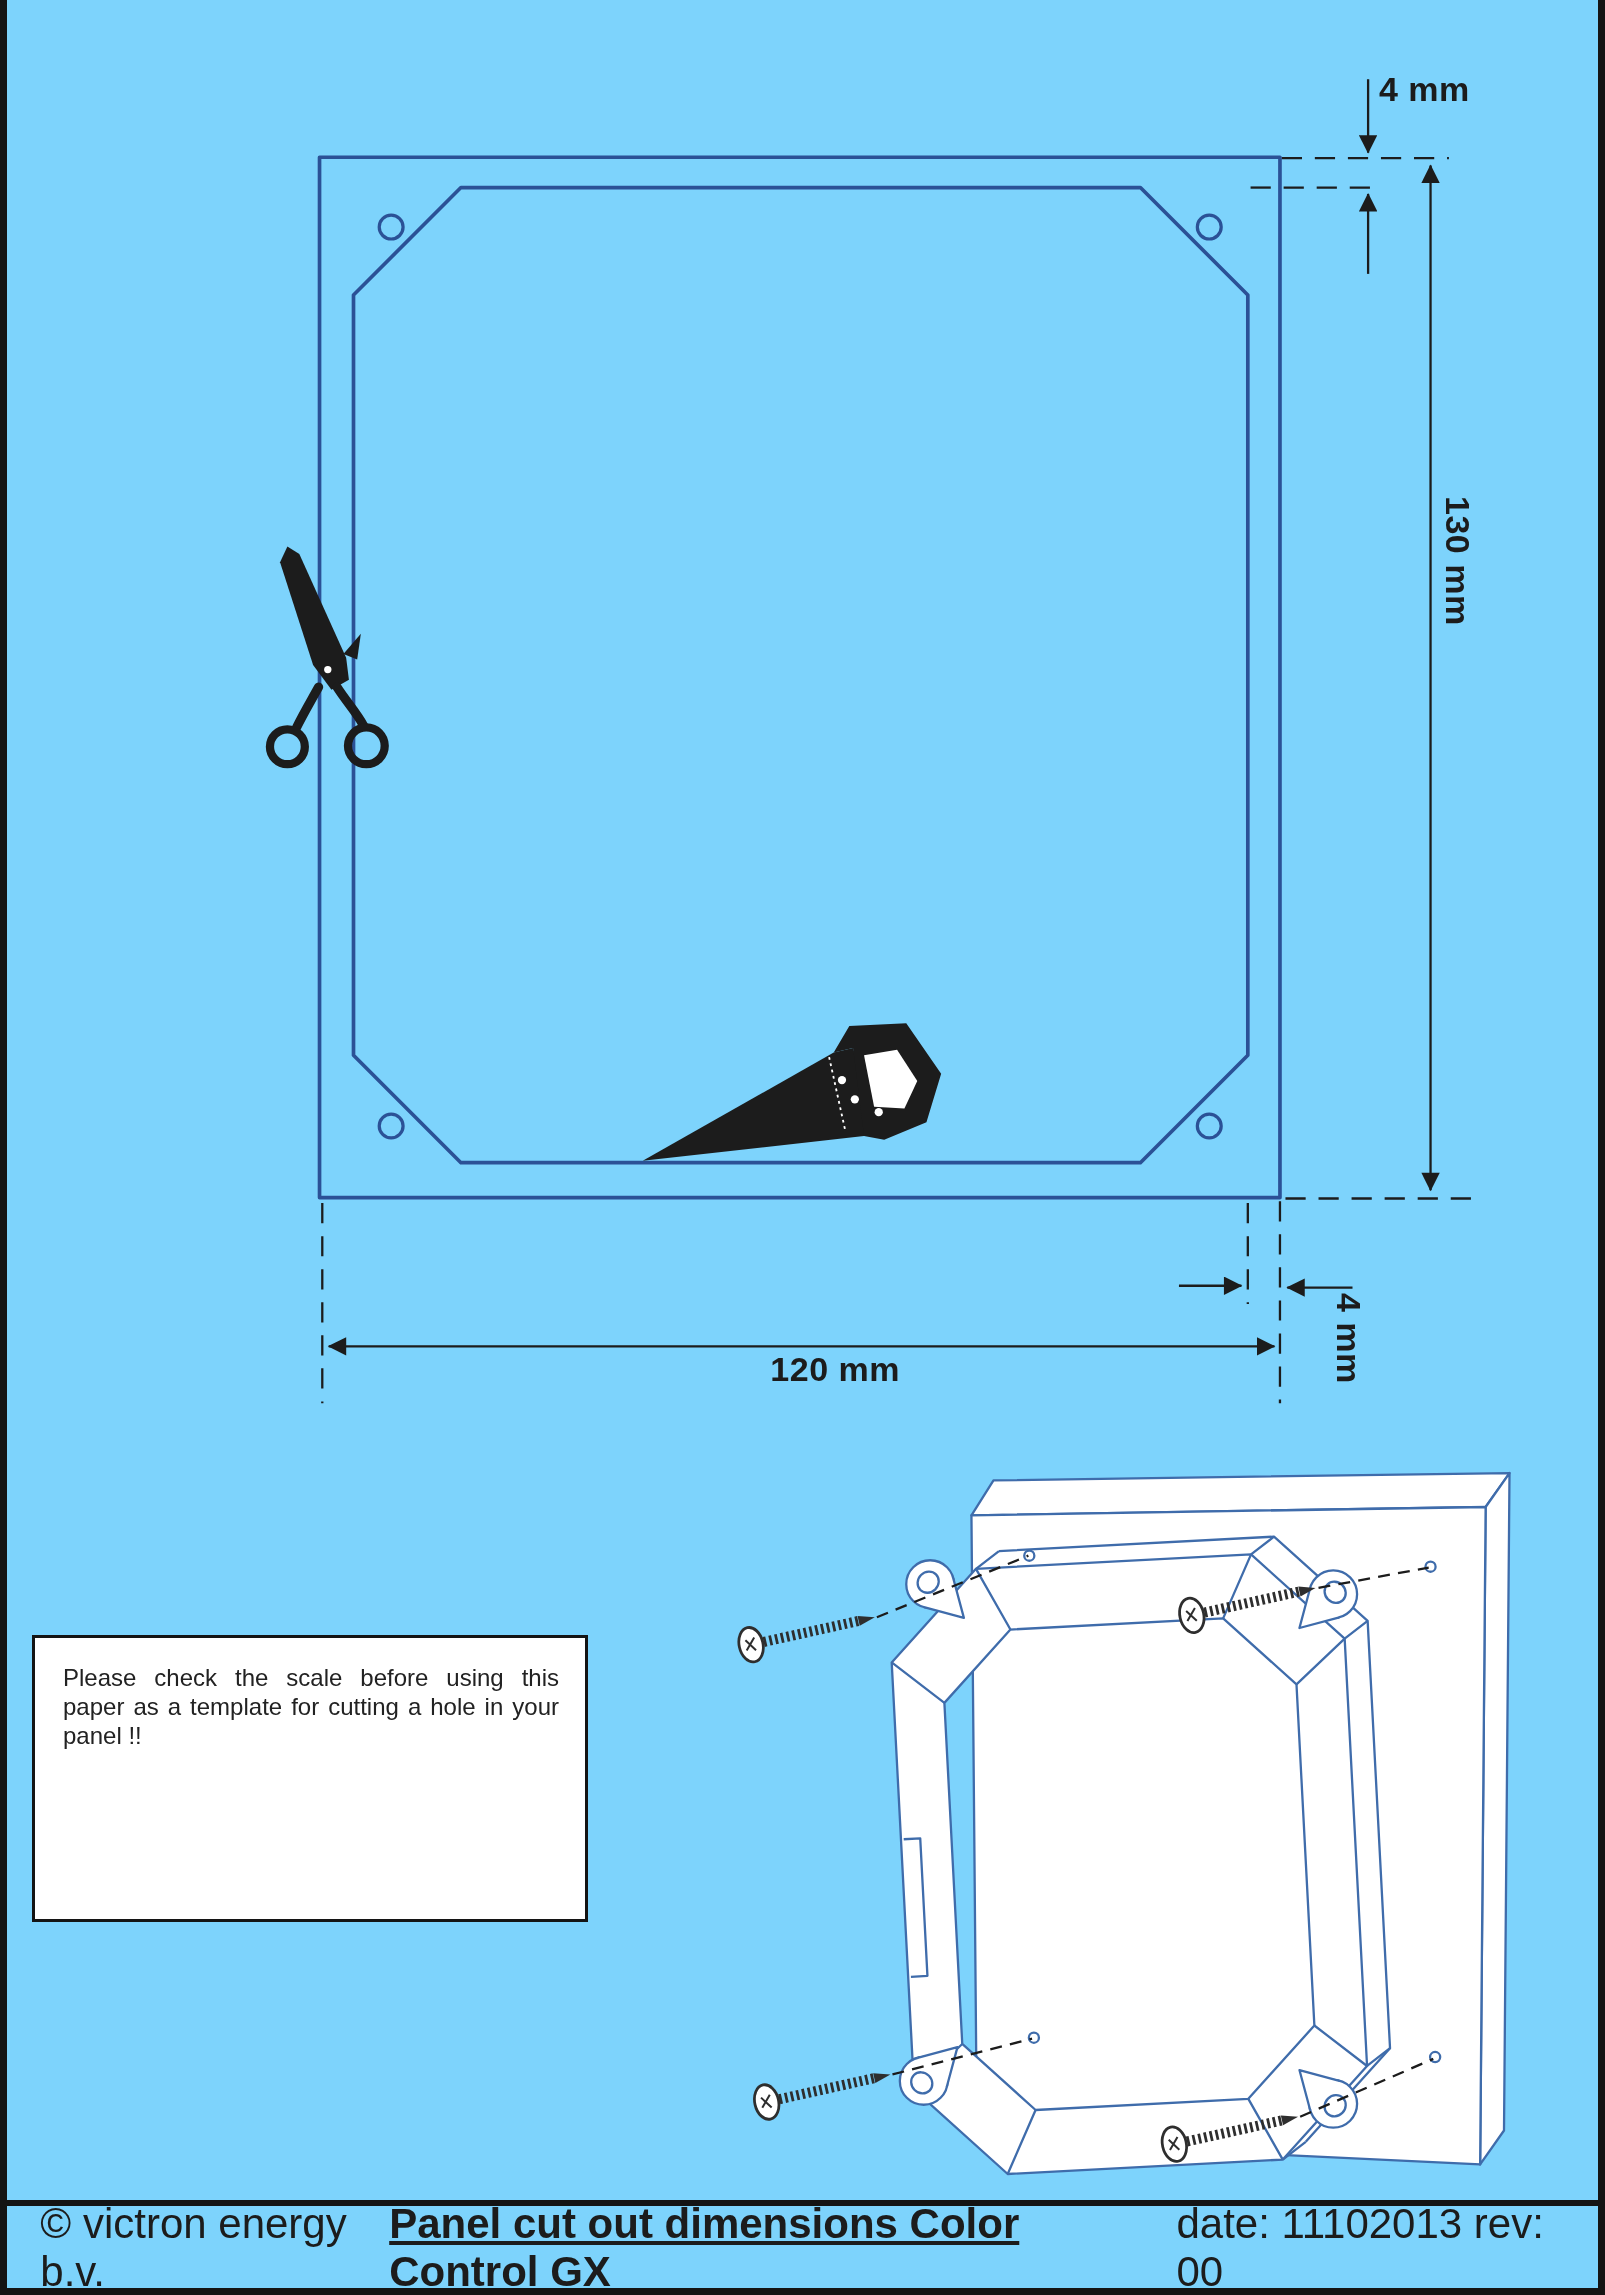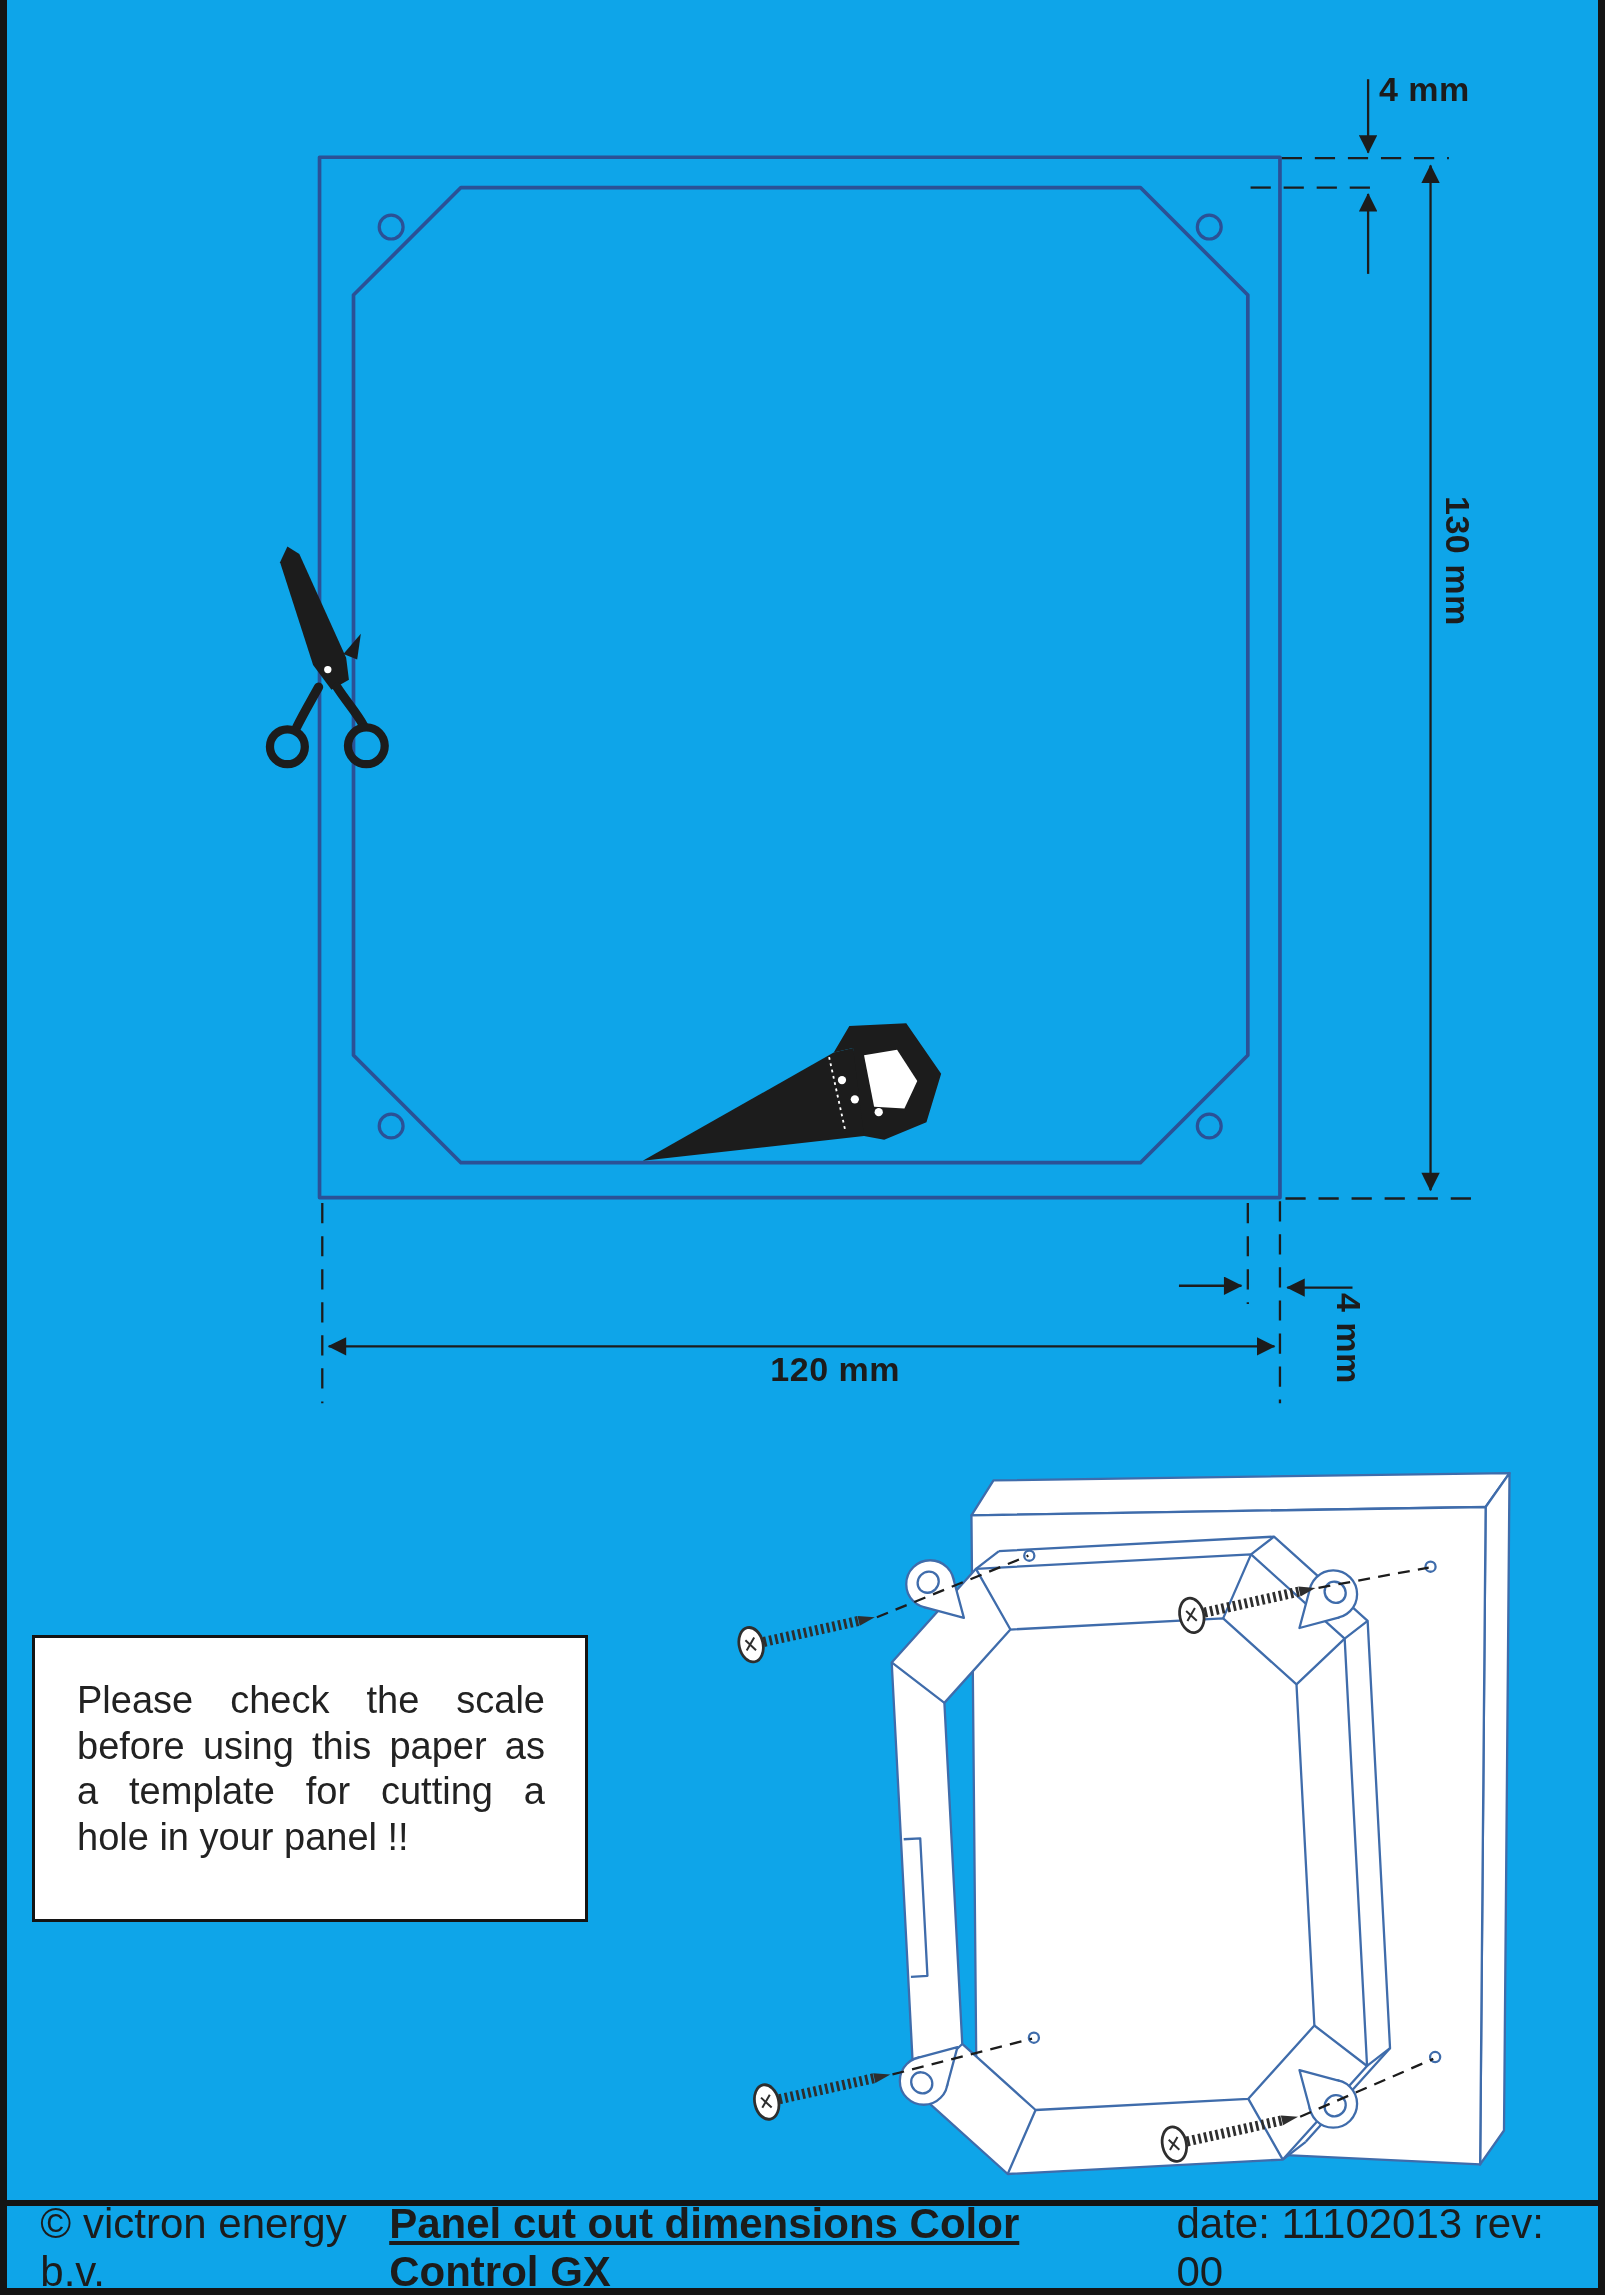--- a/index.html
+++ b/index.html
@@ -1,17 +1,17 @@
 <!DOCTYPE html>
 <html style="font-size:14.7px"><head>
 <meta charset="utf-8">
 <style>
   html,body{margin:0;padding:0;background:#e8e8e8;}
   .page{
-    position:relative;width:1605px;height:2296px;background:#0ea5e9;
+    position:relative;width:1605px;height:2296px;background:#7dd3fc;
     font-family:"Liberation Sans",sans-serif;color:#1c1c1c;overflow:hidden;
   }
   .border{position:absolute;background:#141414;}
   .border-left{left:0;top:0;width:7.3px;height:2296px;}
   .border-right{right:0;top:0;width:7.3px;height:2296px;}
   .border-bottom{left:0;top:2288px;width:1605px;height:7.3px;}
   .footer-sep{left:7.3px;right:7.3px;top:2200px;height:5.5px;}
   #artwork{position:absolute;left:0;top:0;}
   .dim-label{
     position:absolute;font-weight:bold;font-size:34px;letter-spacing:0.5px;white-space:nowrap;
@@ -20,21 +20,21 @@
   .dim-top{left:1379px;top:70px;}
   .dim-height{left:1438px;top:496px;}
   .dim-width{left:705px;top:1350px;width:195px;text-align:right;}
   .dim-side{left:1329px;top:1293px;}
   .notice-box{
     position:absolute;left:32px;top:1635px;width:556px;height:287px;
     box-sizing:border-box;border:3.7px solid #141414;background:#fff;
     padding:24px 24px 0 26px;
   }
   .notice-box p{
-    margin:16px;font-size:38px;line-height:1.2;text-align:justify;color:#222;
+    margin:2px;font-size:24px;line-height:1.2;text-align:justify;color:#222;
   }
   .notice-box p + p{margin-top:40px;}
   .footer{
     position:absolute;left:7.3px;right:7.3px;top:2206px;height:83px;
     display:flex;align-items:center;justify-content:space-between;
     padding:0 33px;font-size:42px;
   }
   .footer .title{font-weight:bold;text-decoration:underline;}
 </style>
 </head>

